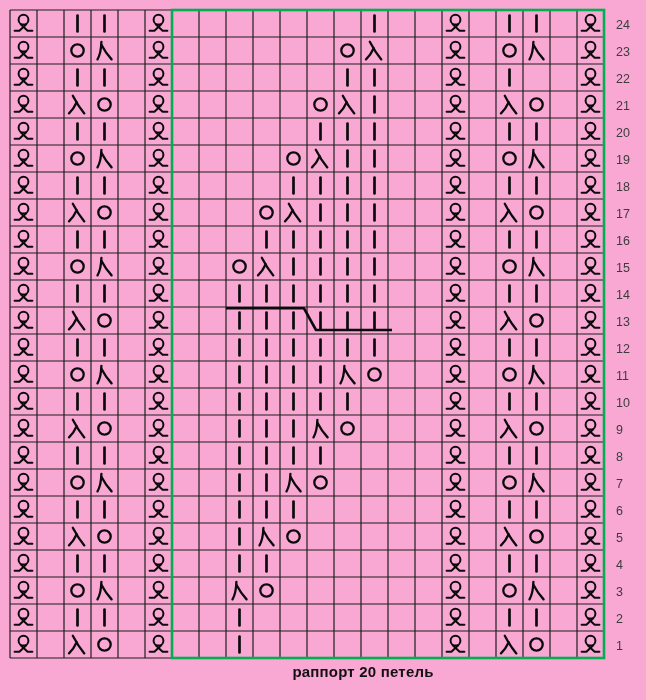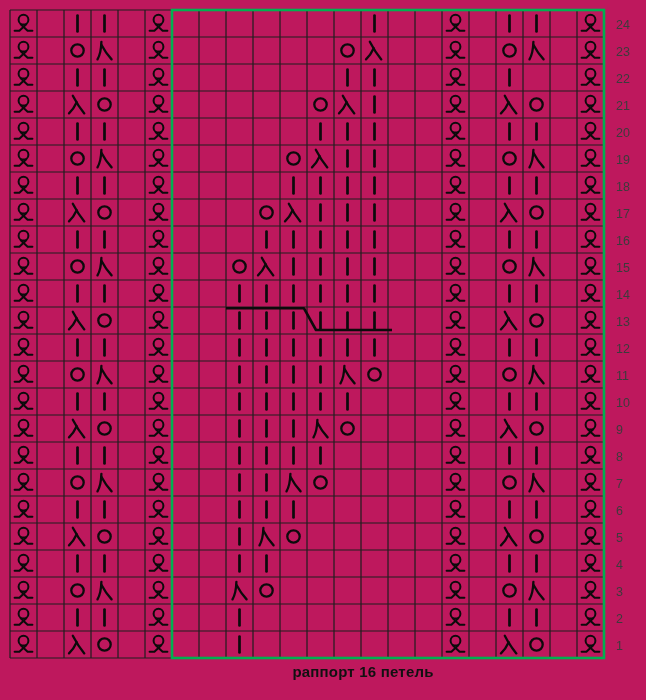--- a/index.html
+++ b/index.html
@@ -1,19 +1,19 @@
 <!DOCTYPE html>
 <html><head>
 <meta charset="utf-8">
 <style>
   html,body{margin:0;padding:0;background:#ffffff;}
   .stage{
     position:relative;
     width:646px;height:700px;
-    background:#be185d;
+    background:#f9a8d4;
     font-family:"Liberation Sans", sans-serif;
     overflow:hidden;
   }
   #chart-svg{position:absolute;left:0;top:0;}
   .caption{
     position:absolute;
     left:143px;top:663px;width:440px;
     text-align:center;
     font-size:15px;font-weight:bold;color:#111111;
     letter-spacing:0.2px;
@@ -395,14 +395,14 @@
       <use x="145" y="631" href="#sym-T" xlink:href="#sym-T"></use>
       <use x="226" y="631" href="#sym-K" xlink:href="#sym-K"></use>
       <use x="442" y="631" href="#sym-T" xlink:href="#sym-T"></use>
       <use x="496" y="631" href="#sym-L" xlink:href="#sym-L"></use>
       <use x="523" y="631" href="#sym-O" xlink:href="#sym-O"></use>
       <use x="577" y="631" href="#sym-T" xlink:href="#sym-T"></use>
       <text x="616" y="649.5" fill="#3c3c3c" font-size="12.5" font-family="&quot;Liberation Sans&quot;, sans-serif">1</text>
       <polyline points="226,308.3 304,308.3 316,330 392,330" fill="none" stroke="#0b0b0b" stroke-width="2.6" stroke-linejoin="round"></polyline>
       <rect x="172" y="10" width="432" height="648" fill="none" stroke="#00b050" stroke-width="2.6"></rect>
     </svg>
-  <div class="caption">раппорт 16 петель</div>
+  <div class="caption">раппорт 20 петель</div>
 </div>
 
 </body></html>

